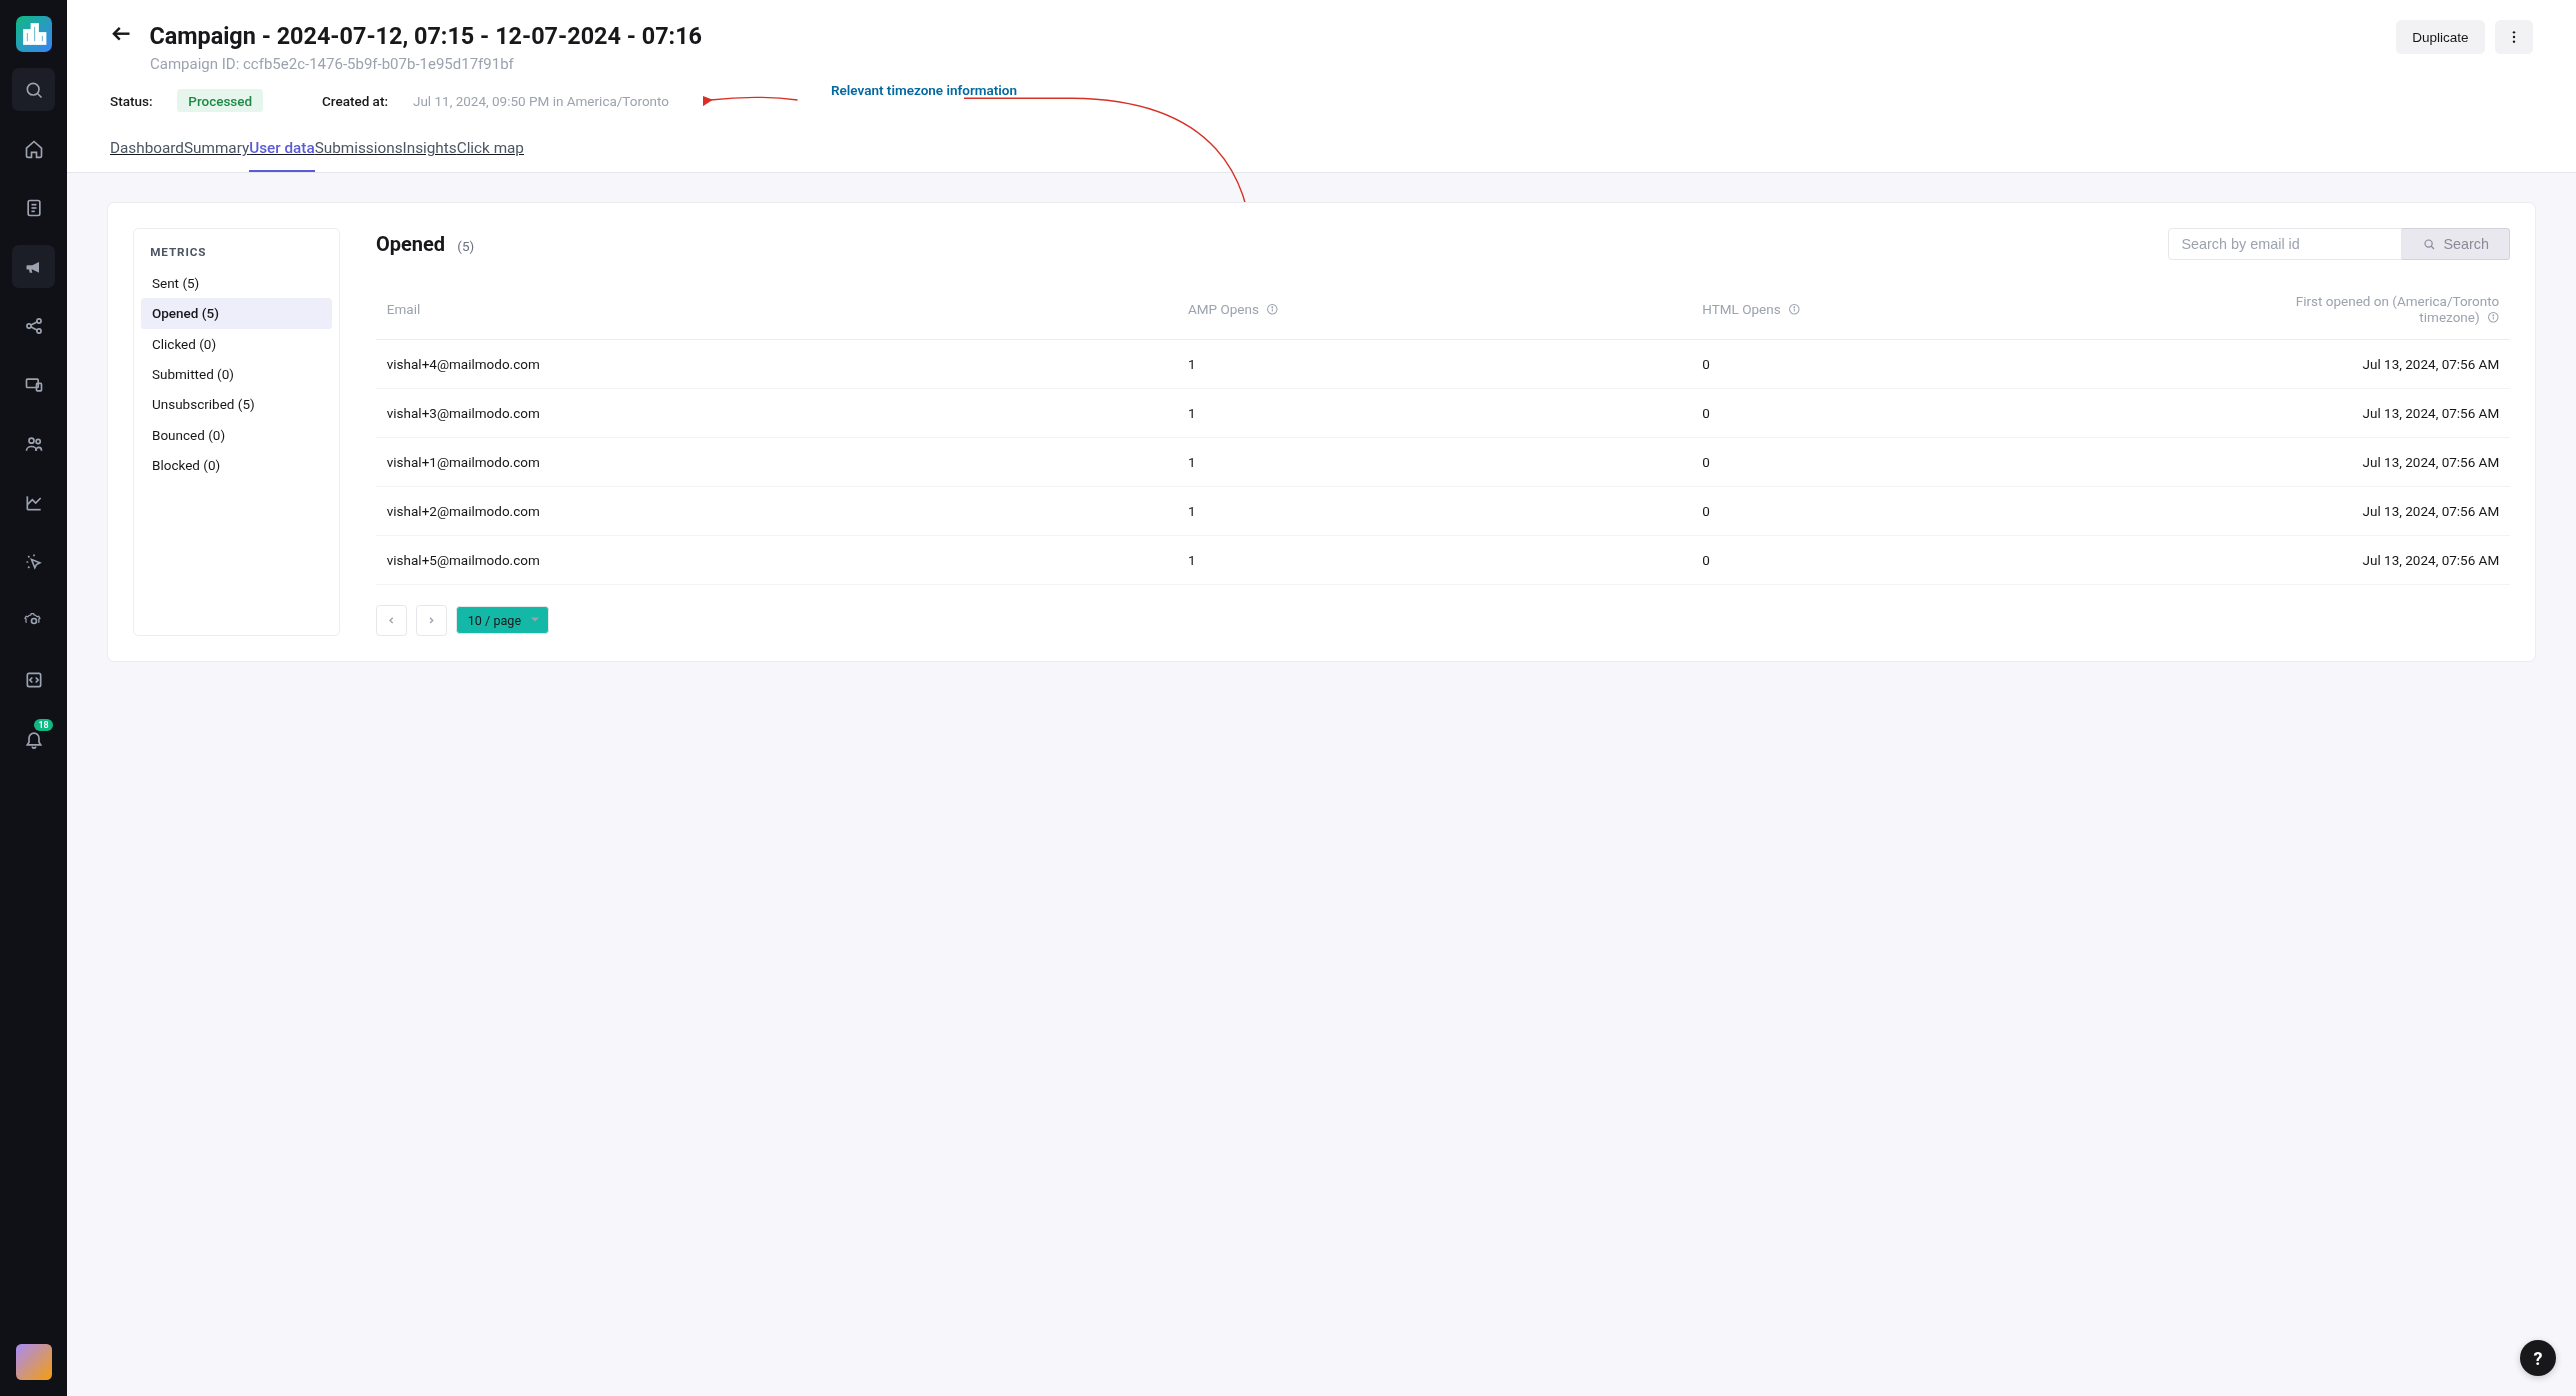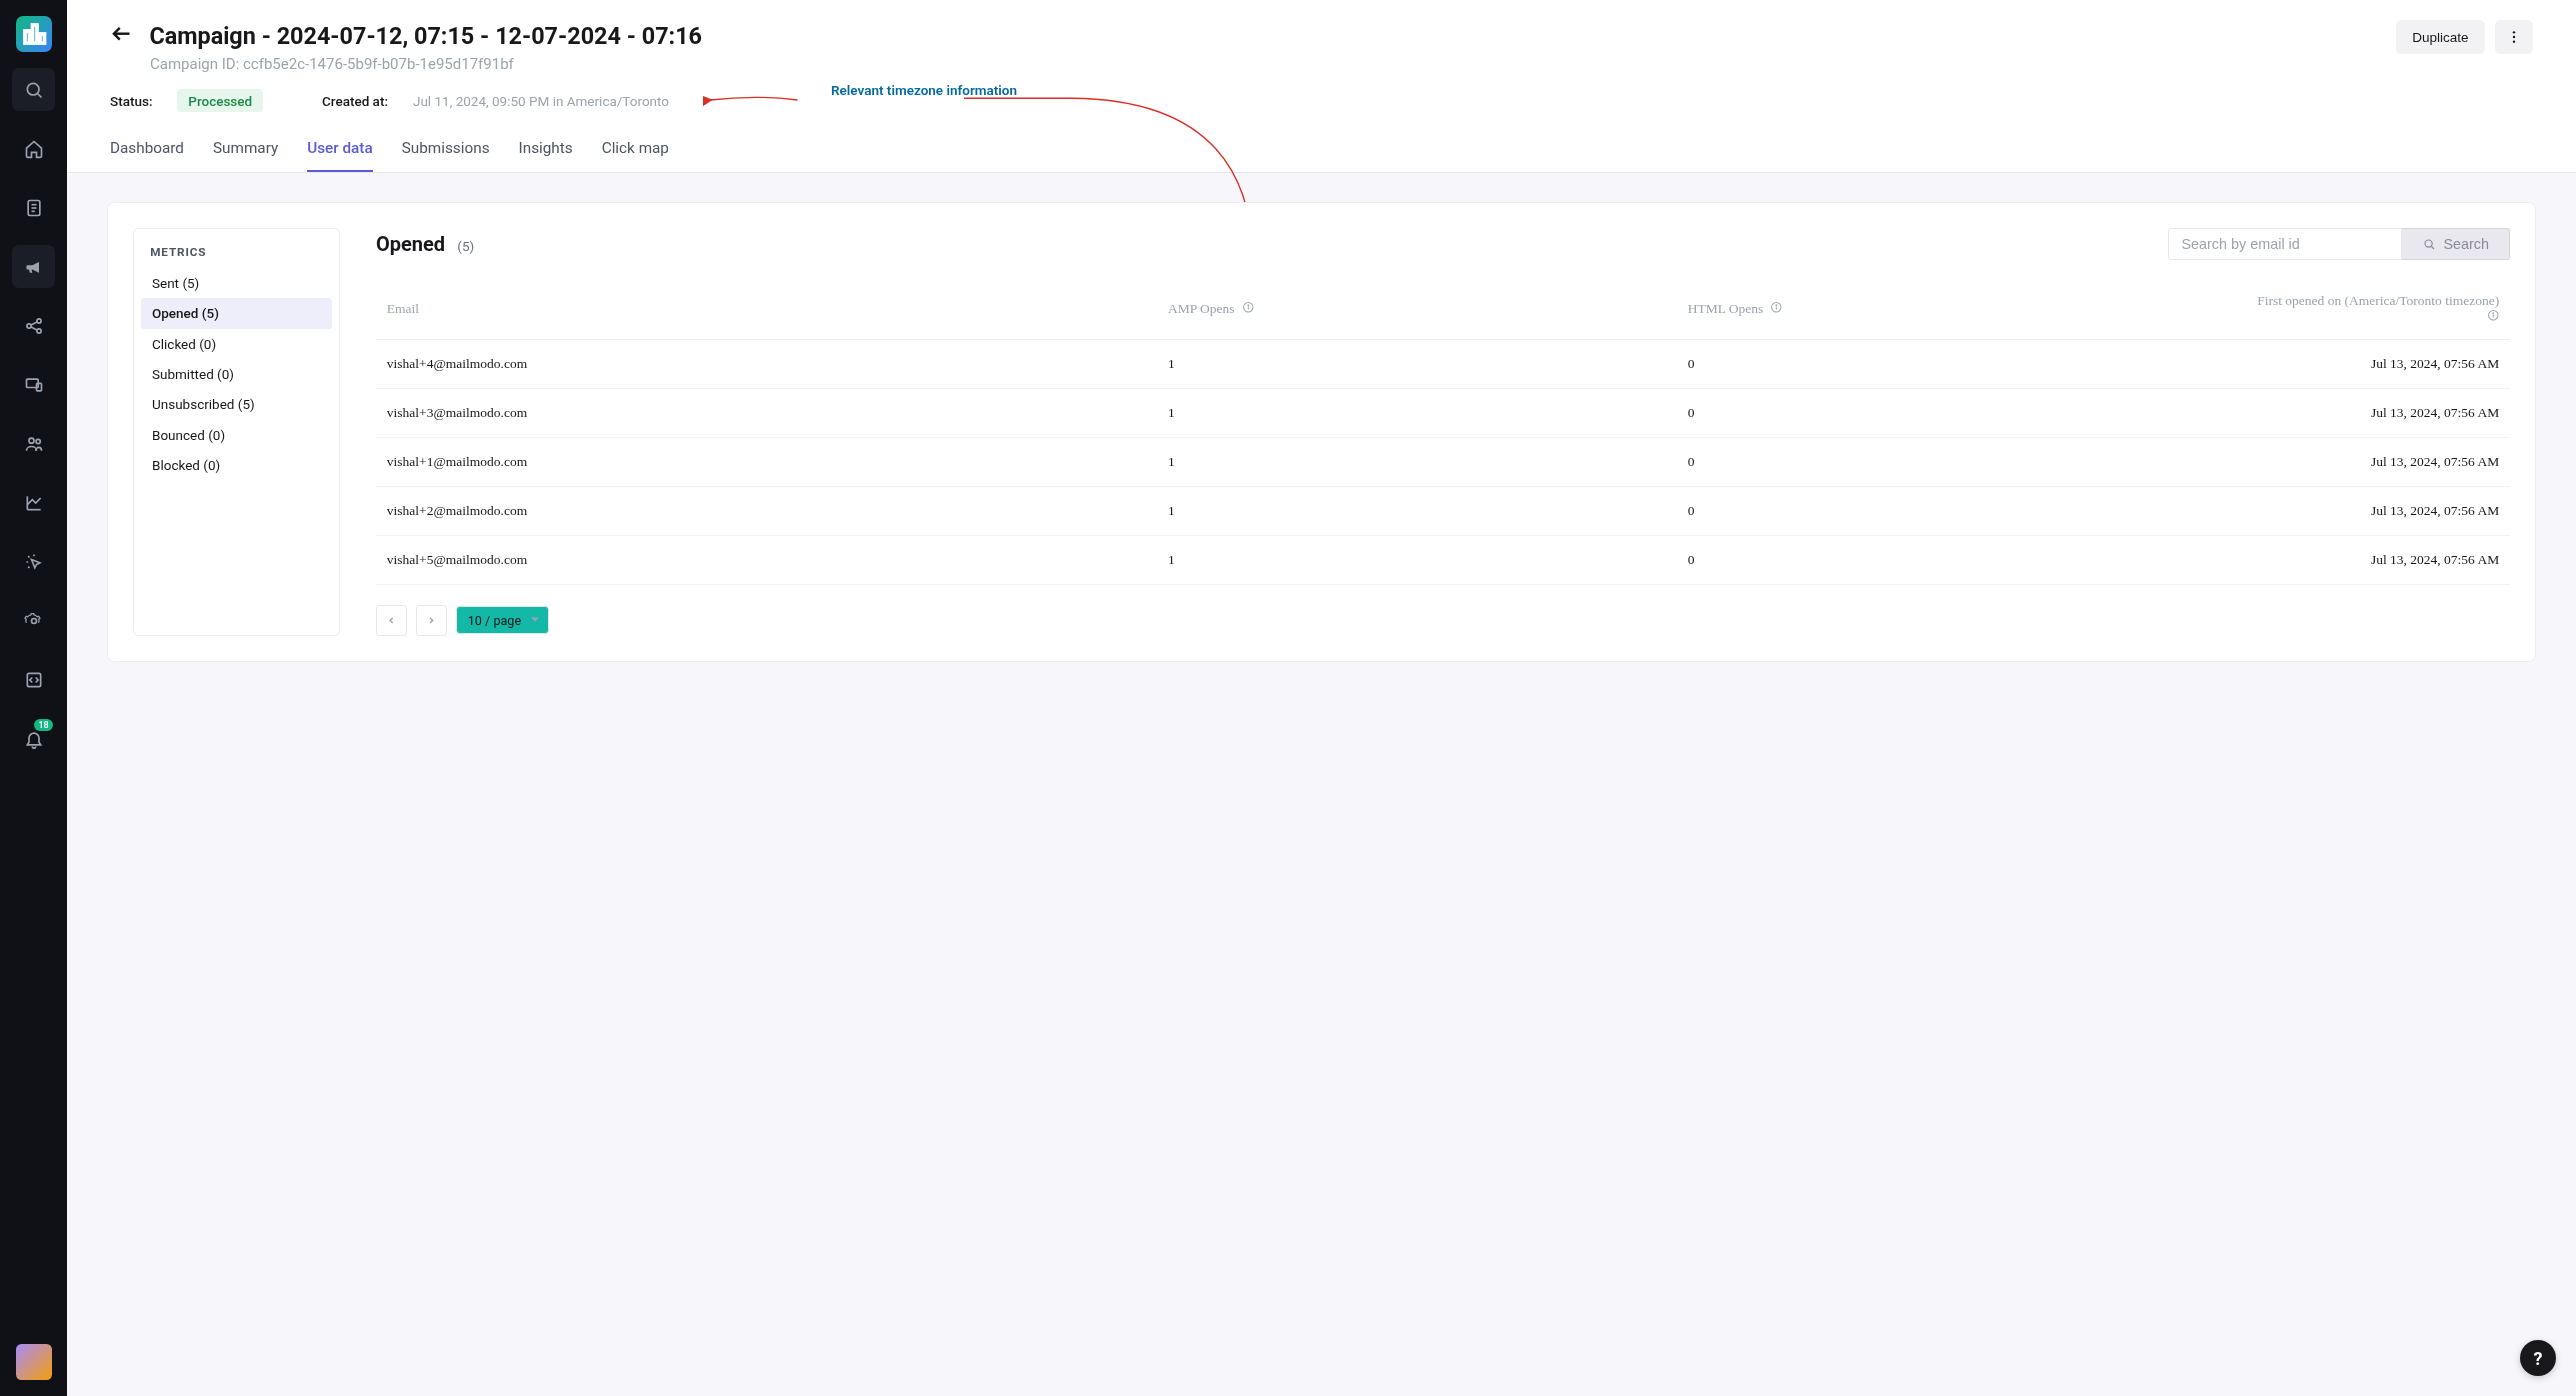--- a/index.html
+++ b/index.html
@@ -83,22 +83,23 @@
 
   
   .annot-text {
     position:absolute; color:#0369a1; font-size:13.5px; font-weight:600;
     left:692px; top:-7.2px;margin-left:29px;
   }
   .annot-svg { position:absolute; pointer-events:none; }
 
   
   .tabs {
-    display:flex; gap:29px; padding:10.8px 43px 0 43px;
+    display:flex; padding:10.8px 43px 0 43px;
     border-bottom:0.9px solid #e5e7eb;
+    text-decoration:underline;
   }
   .tab {
     padding:7.2px 0 12.6px 0; font-size:15.3px; color:#4b5563; cursor:pointer;
     border-bottom:2.7px solid transparent;
   }
   .tab.active { color:#5b5bd6; border-bottom-color:#5b5bd6; font-weight:500;}
 
   
   .content-wrap {
     flex:1; background:#f7f7fb; padding:29px 40px;
@@ -135,21 +136,21 @@
     width:234px; color:#6b7280; background:#fff;
   }
   .search-input::placeholder{color:#9ca3af;}
   .search-btn {
     border:0.9px solid #d1d5db; border-left:none; border-radius:0 3.6px 3.6px 0;
     background:#e8e8ee; color:#8a8a99; padding:0 20px;
     display:flex;align-items:center;gap:7.2px; font-size:14.4px; cursor:pointer;
   }
   .search-btn svg{width:14.4px;height:14.4px;}
 
-  table { width:100%; border-collapse:collapse;font-family:Liberation Serif, serif; }
+  table { width:100%; border-collapse:collapse; }
   thead th {
     text-align:left; font-weight:400; color:#9ca3af; font-size:13.5px;
     padding:12.6px 10.8px; border-bottom:0.9px solid #ececf1;
   }
   thead th.right { text-align:right; }
   thead th .info-icon{ display:inline-block;vertical-align:middle;margin-left:3.6px;}
   thead th .info-icon svg{width:12.6px;height:12.6px;color:#9ca3af;}
   tbody td {
     padding:16px 10.8px; font-size:13.5px; color:#18181b;
     border-bottom:0.9px solid #f3f3f7;

